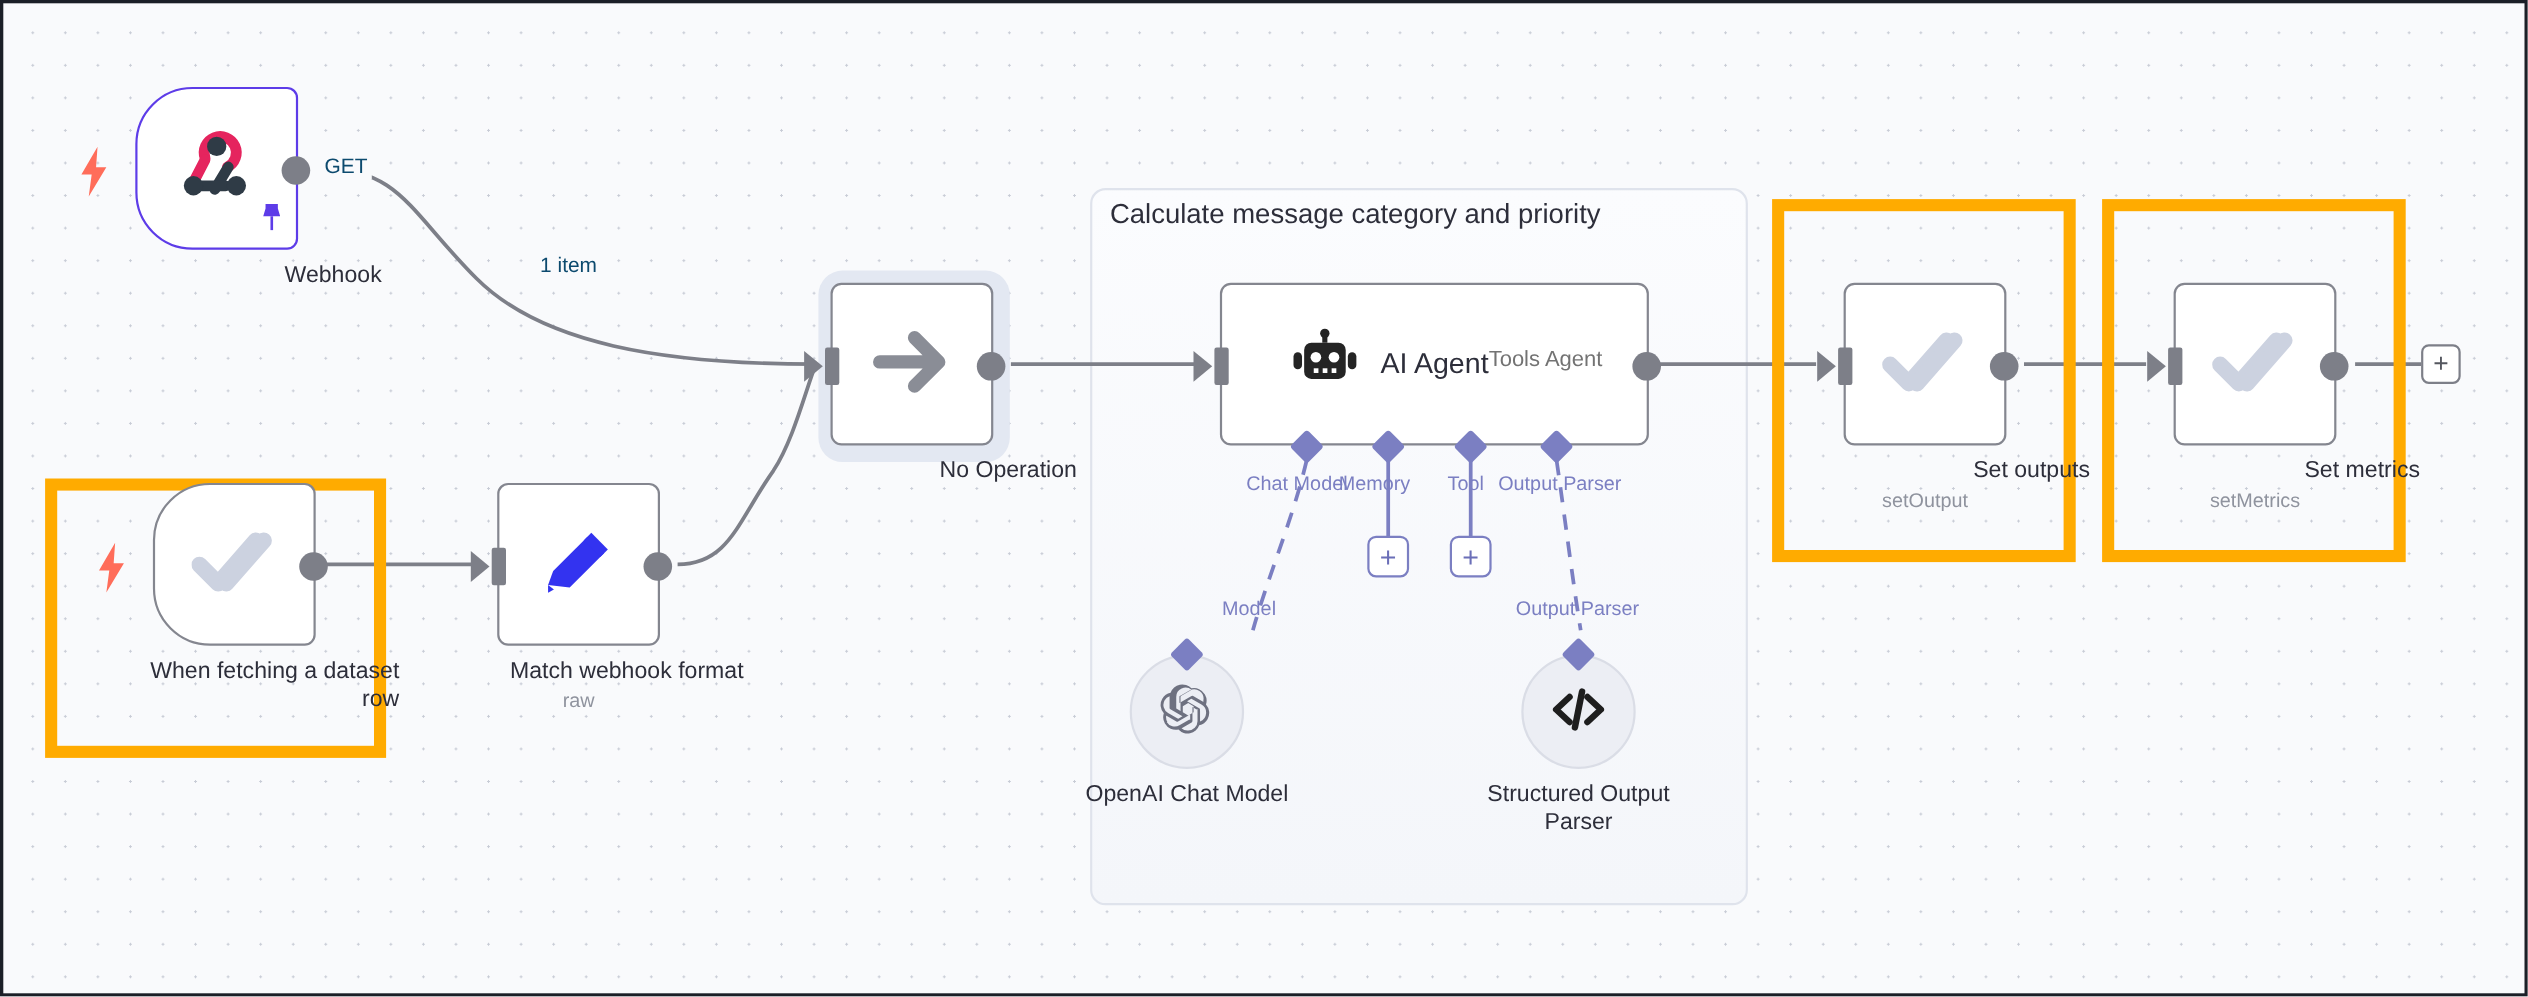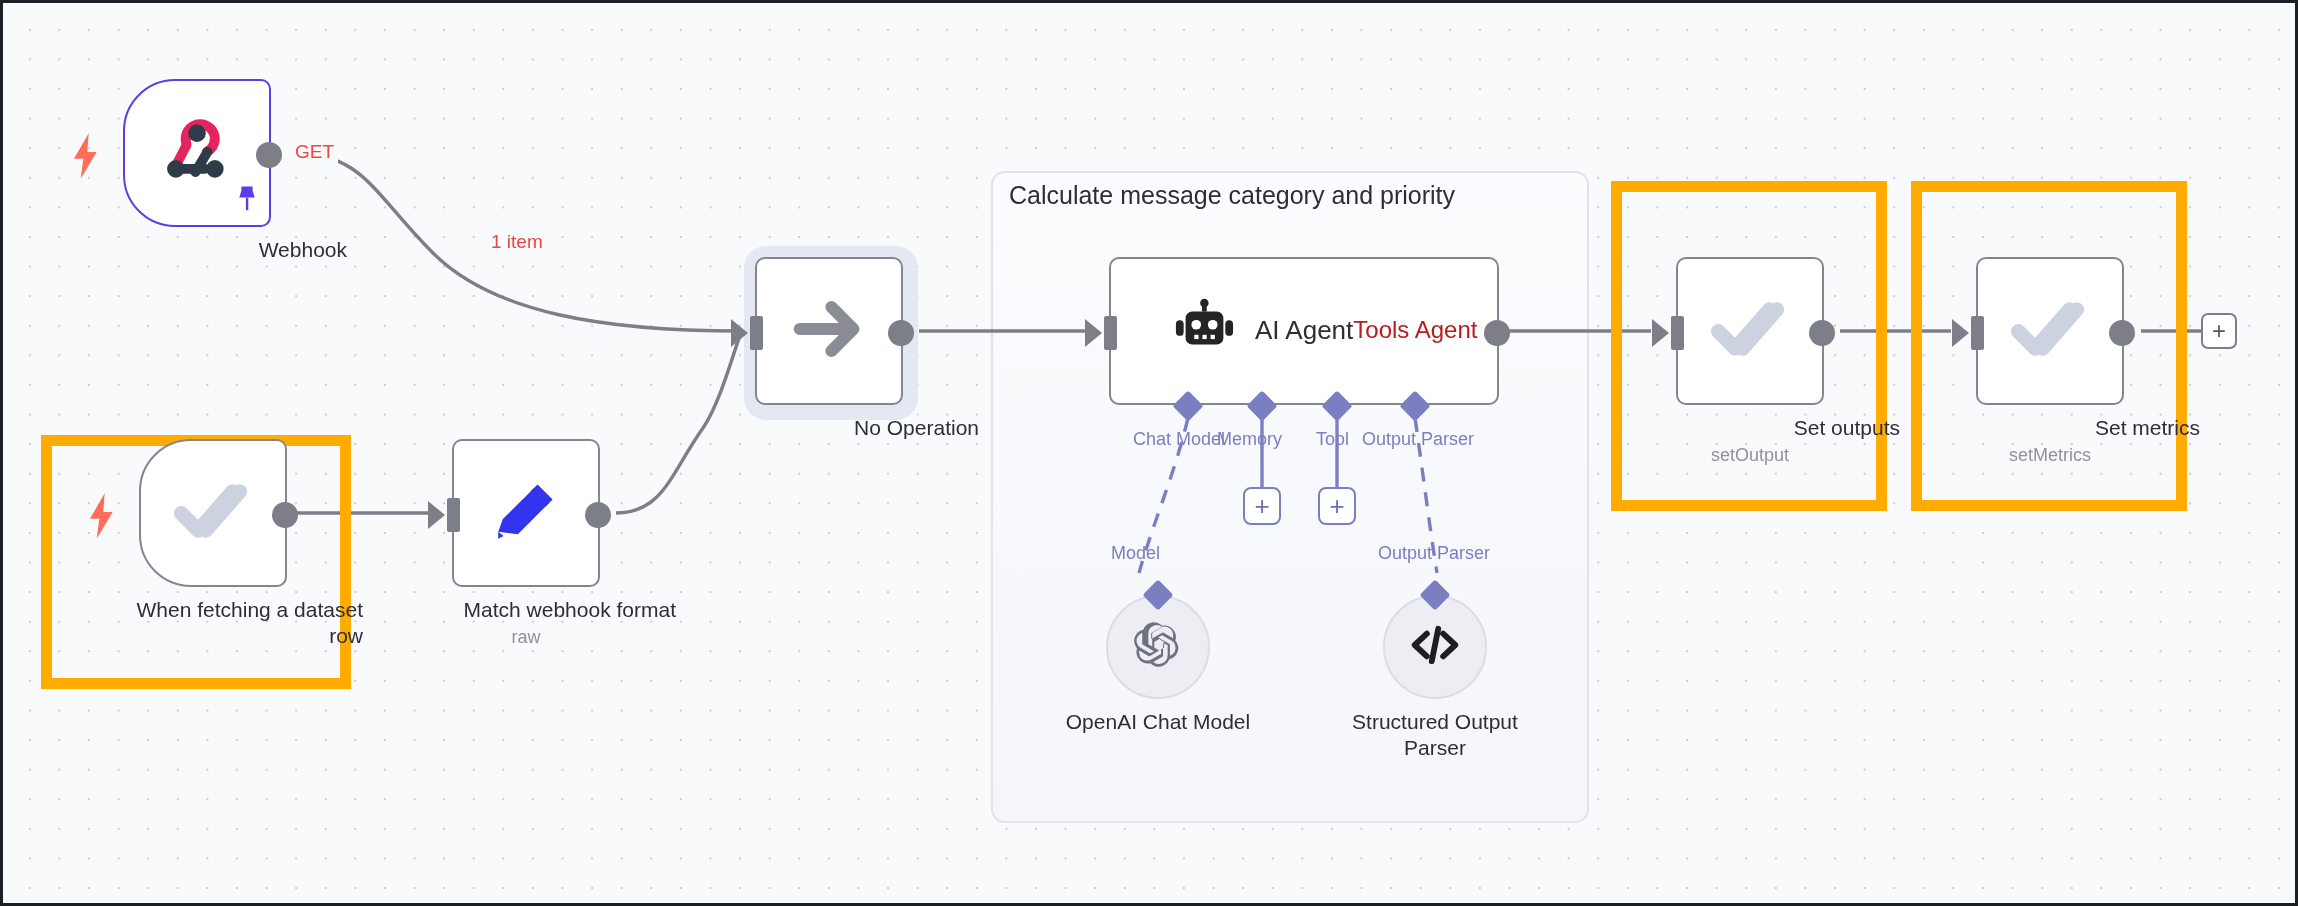--- a/index.html
+++ b/index.html
@@ -47,21 +47,21 @@
   .node-sublabel {
     position:absolute; left:50%; transform:translateX(-50%);
     width:300px; text-align:center;
     font-size:18px; color:#8f939e;
   }
 
   
   .node-box.wide { width:390px; height:148px; justify-content:flex-start; padding-left:62px; gap:20px;}
   .agent-txt { display:flex; flex-direction:row; }
   .agent-title { font-size:26px; color:#2d2e3a; line-height:1.15; }
-  .agent-sub { font-size:24px; color:#b91c1c; }
+  .agent-sub { font-size:20px; color:#737373; }
 
   
   .halo {
     position:absolute; left:-13px; top:-13px;
     width:174px; height:174px;
     background:#e3e8f2; border-radius:22px; z-index:-1;
   }
 
   
   .highlight {
@@ -136,21 +136,21 @@
     border:2.5px solid #7b7fc2; border-radius:8px;
     background:#ffffff; z-index:8;
     display:flex;align-items:center;justify-content:center;
     color:#6b6fb8; font-size:26px; line-height:1;
   }
   .plus-btn.gray { border-color:#7d7f88; color:#55575f; border-width:2px; border-radius:7px;
                    width:36px;height:36px;font-size:24px;}
 
   
   .edge-label {
-    position:absolute; font-size:19px; color:#ef4444;
+    position:absolute; font-size:19px; color:#0c4a6e;
     background:#f9fafc; padding:0 4px; z-index:3; white-space:nowrap;
   }
 </style>
 </head>
 <body>
 
 <div id="canvas">
 
   <svg class="edges" viewBox="0 0 2298 906">
 
@@ -308,21 +308,21 @@
   <div class="plus-btn" style="left:1240px; top:484px;">
     <span>+</span>
   </div>
   <div class="plus-btn" style="left:1315px; top:484px;">
     <span>+</span>
   </div>
 
   <div class="port-label" style="left:1108px; top:540px;">Model</div>
   <div class="port-label" style="left:1375px; top:540px;">Output Parser</div>
 
-  <div class="subnode" style="left:1103px; top:592px;">
+  <div class="subnode" style="left:1024px; top:592px;">
     <div class="diamond" style="left:41px; top:-11px;"></div>
     <div class="sub-circle">
       <span>
         <svg width="50" height="50" viewBox="0 0 32 32">
           <path d="M27.1 13.1a7.2 7.2 0 0 0-.62-5.9 7.3 7.3 0 0 0-7.85-3.5A7.26 7.26 0 0 0 6.5 6.2a7.2 7.2 0 0 0-4.82 3.5 7.3 7.3 0 0 0 .9 8.55 7.2 7.2 0 0 0 .62 5.9 7.3 7.3 0 0 0 7.86 3.5 7.25 7.25 0 0 0 12.12-2.5 7.2 7.2 0 0 0 4.82-3.5 7.3 7.3 0 0 0-.9-8.55Zm-10.82 15.1a5.4 5.4 0 0 1-3.47-1.26l.17-.1 5.77-3.33a.94.94 0 0 0 .48-.82v-8.13l2.44 1.41a.09.09 0 0 1 .5.07v6.74a5.43 5.43 0 0 1-5.44 5.42Zm-11.67-5a5.4 5.4 0 0 1-.65-3.63l.17.1 5.78 3.34a.94.94 0 0 0 .95 0l7.05-4.07v2.82a.1.1 0 0 1-.4.08l-5.84 3.37a5.44 5.44 0 0 1-7.42-1.99Zm-1.52-12.6a5.4 5.4 0 0 1 2.83-2.38v6.86a.93.93 0 0 0 .47.81l7.02 4.05-2.44 1.41a.09.09 0 0 1-.08 0l-5.84-3.37a5.43 5.43 0 0 1-1.99-7.42Zm20.06 4.67-7.05-4.09 2.44-1.4a.09.09 0 0 1 .08 0l5.84 3.37a5.43 5.43 0 0 1-.82 9.79v-6.86a.93.93 0 0 0-.49-.81Zm2.43-3.66-.17-.1-5.77-3.36a.94.94 0 0 0-.95 0l-7.04 4.07V8.4a.09.09 0 0 1 .04-.08l5.84-3.36a5.43 5.43 0 0 1 8.06 5.62ZM12.3 16.9l-2.45-1.41a.1.1 0 0 1-.05-.07V8.69a5.43 5.43 0 0 1 8.9-4.17l-.17.1-5.77 3.33a.94.94 0 0 0-.48.82Zm1.32-2.86 3.14-1.81 3.15 1.81v3.63l-3.14 1.81-3.15-1.81Z" fill="#6e7180"></path>
         </svg>
       </span>
     </div>
     <div class="sub-label">OpenAI Chat Model</div>
   </div>

